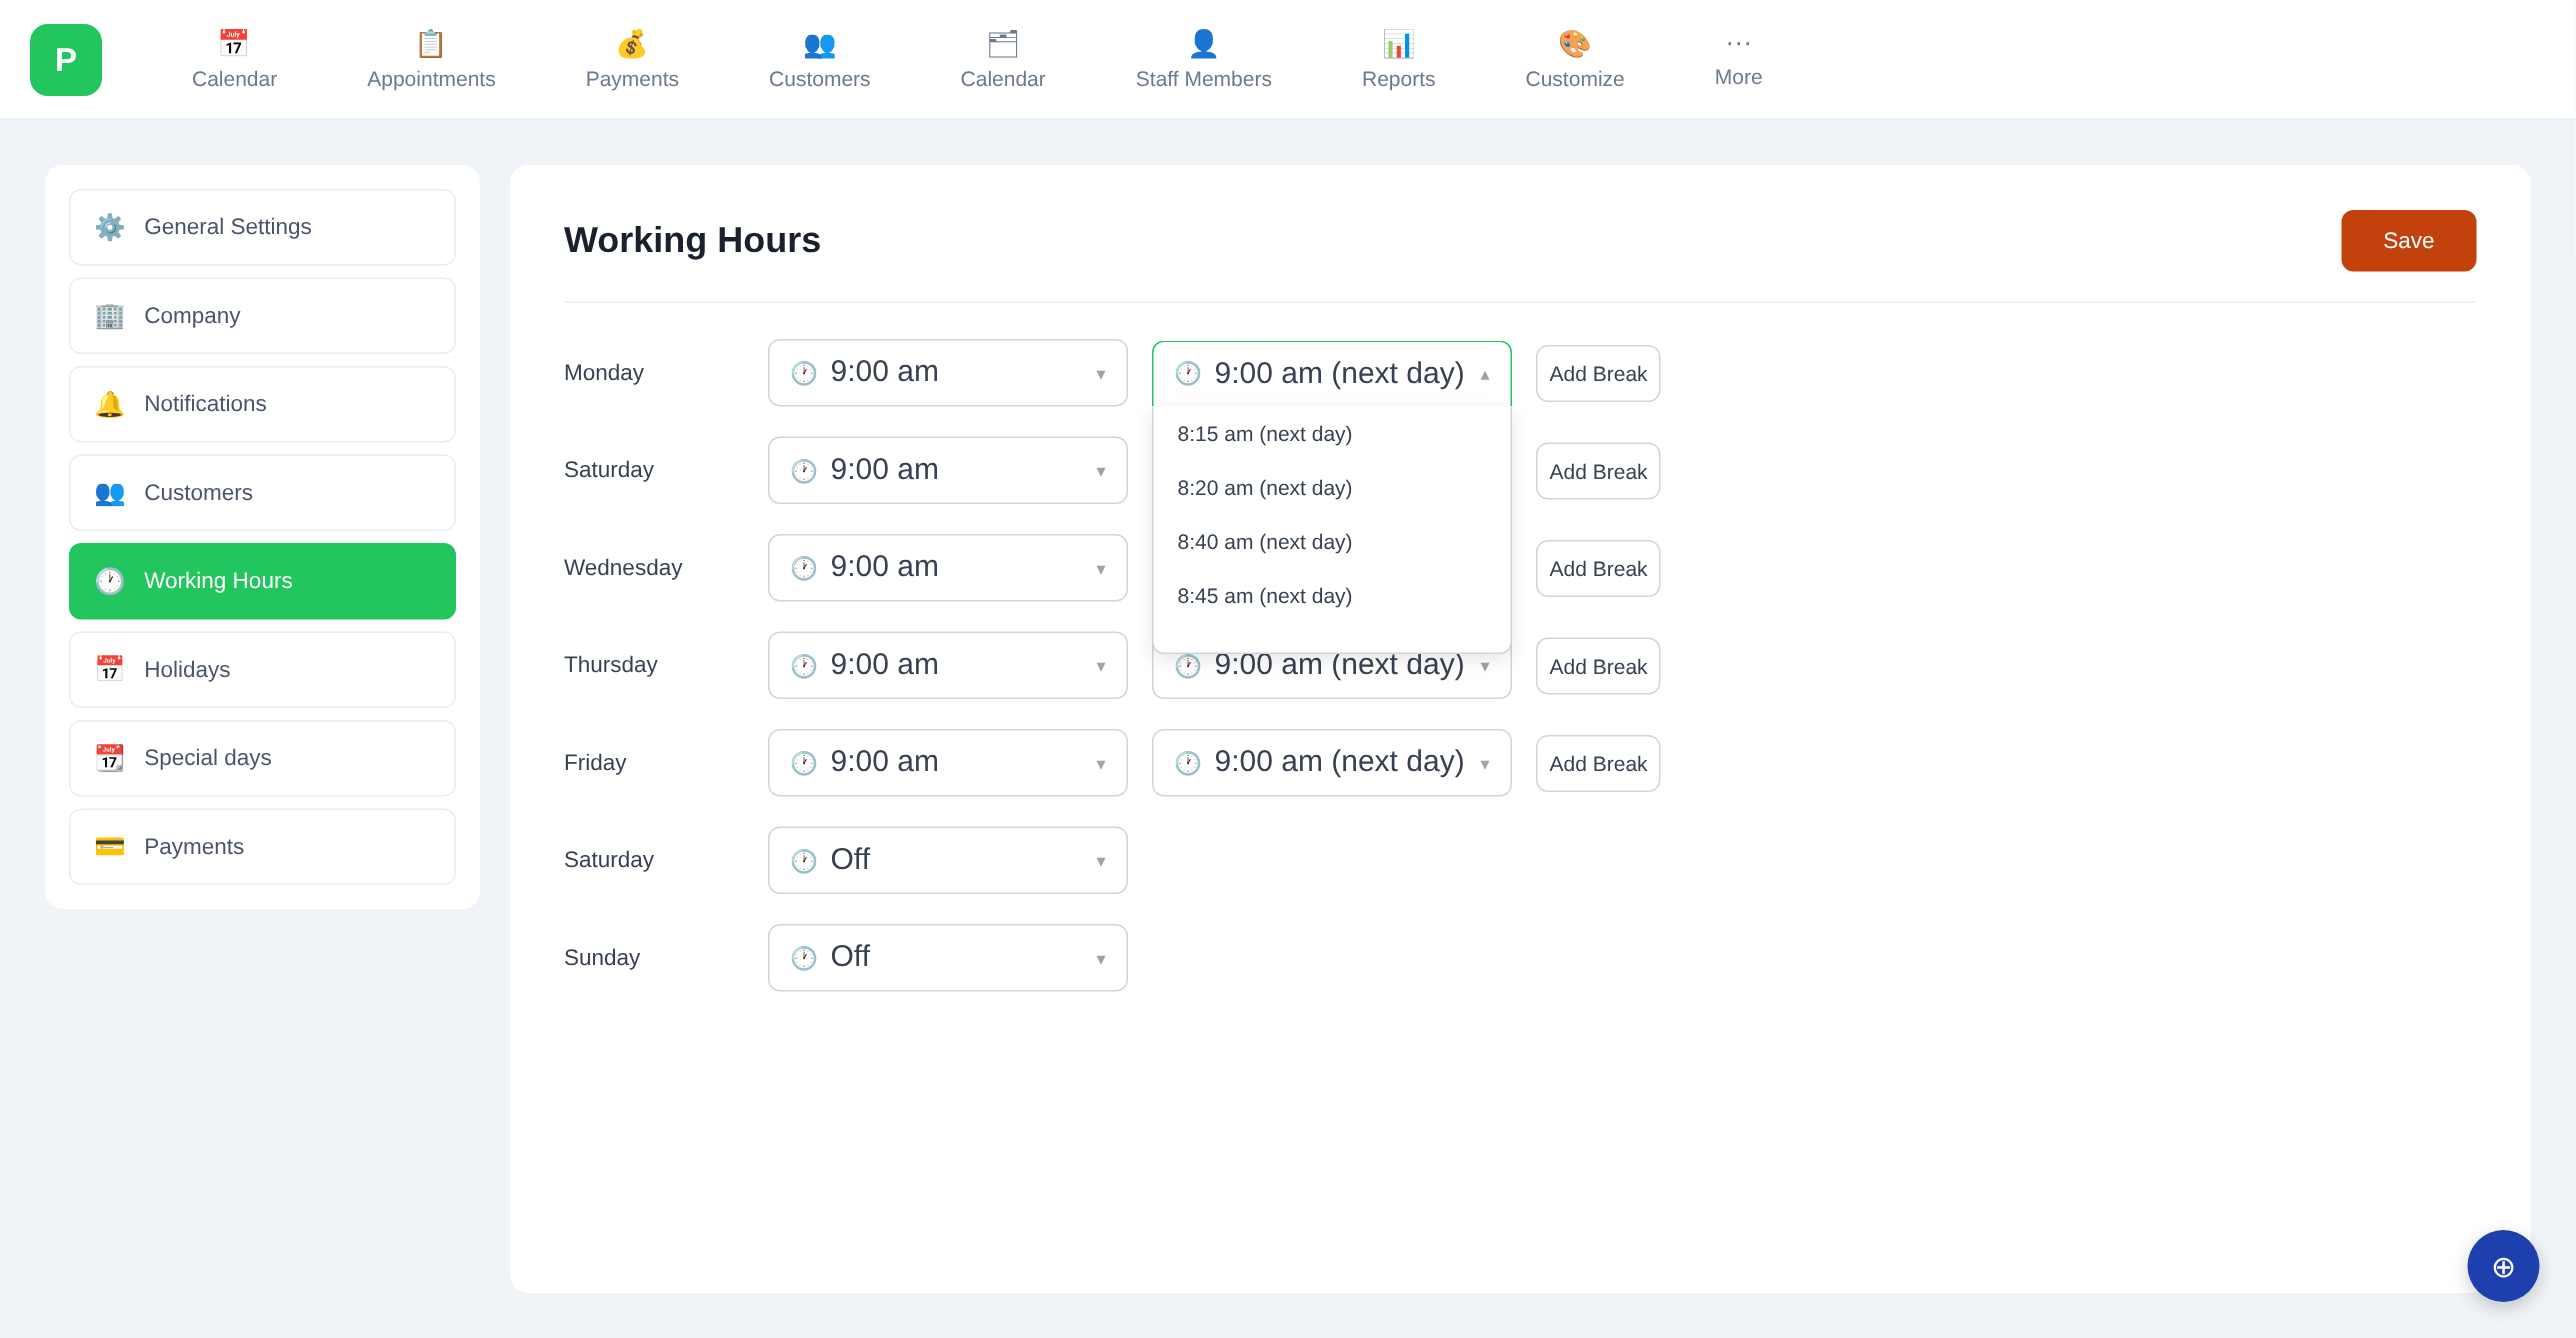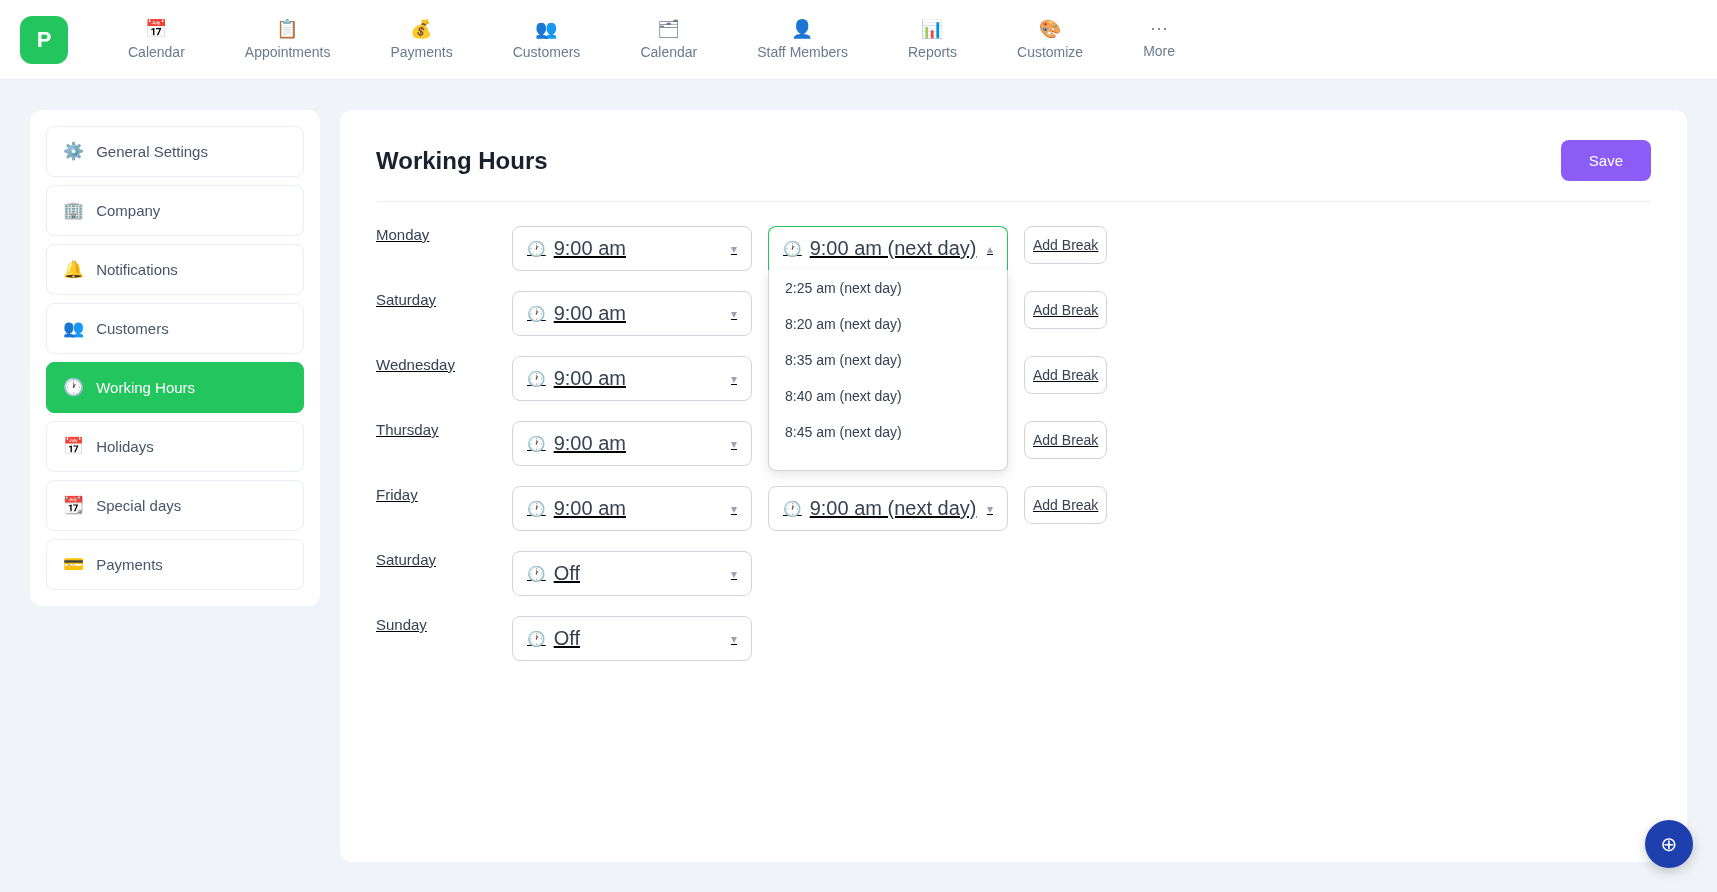--- a/index.html
+++ b/index.html
@@ -84,32 +84,31 @@
     }
 
     .content-header {
       display: flex; align-items: center; justify-content: space-between;
       margin-bottom: 24px;
       padding-bottom: 20px;
       border-bottom: 1px solid #e8eef3;
     }
     .content-title { font-size: 24px; font-weight: 600; color: #1a202c; }
     .save-btn {
-      background: #8b5cf6; color: #fff;
+      background: #c2410c; color: #fff;
       border: none; border-radius: 8px;
       padding: 12px 28px; font-size: 15px;
       cursor: pointer; font-weight: 500;
     }
 
     
     .schedule-row {
-      display: flex; align-items: flex-start;
+      display: flex; align-items: center;
       margin-bottom: 20px;
       gap: 16px;
-      text-decoration: underline;
     }
     .day-label {
       width: 120px; flex-shrink: 0;
       font-size: 15px; color: #374151;
     }
     .time-select {
       flex: 0 0 240px;
       display: flex; align-items: center;
       border: 1px solid #d1d5db;
       border-radius: 8px;
@@ -274,27 +273,24 @@
             <span class="caret">▾</span>
           </div>
           <div class="dropdown-container">
             <div class="time-select dropdown-open">
               <span class="clock-icon">🕐</span>
               <span class="time-val">9:00 am (next day)</span>
               <span class="caret-up">▴</span>
             </div>
             <div class="dropdown-menu">
               <div class="dropdown-item">
-                <span>2:25 am (next day)</span>
+                <span>8:15 am (next day)</span>
               </div>
               <div class="dropdown-item">
                 <span>8:20 am (next day)</span>
-              </div>
-              <div class="dropdown-item">
-                <span>8:35 am (next day)</span>
               </div>
               <div class="dropdown-item">
                 <span>8:40 am (next day)</span>
               </div>
               <div class="dropdown-item">
                 <span>8:45 am (next day)</span>
               </div>
               <div class="dropdown-item"></div>
             </div>
           </div>

